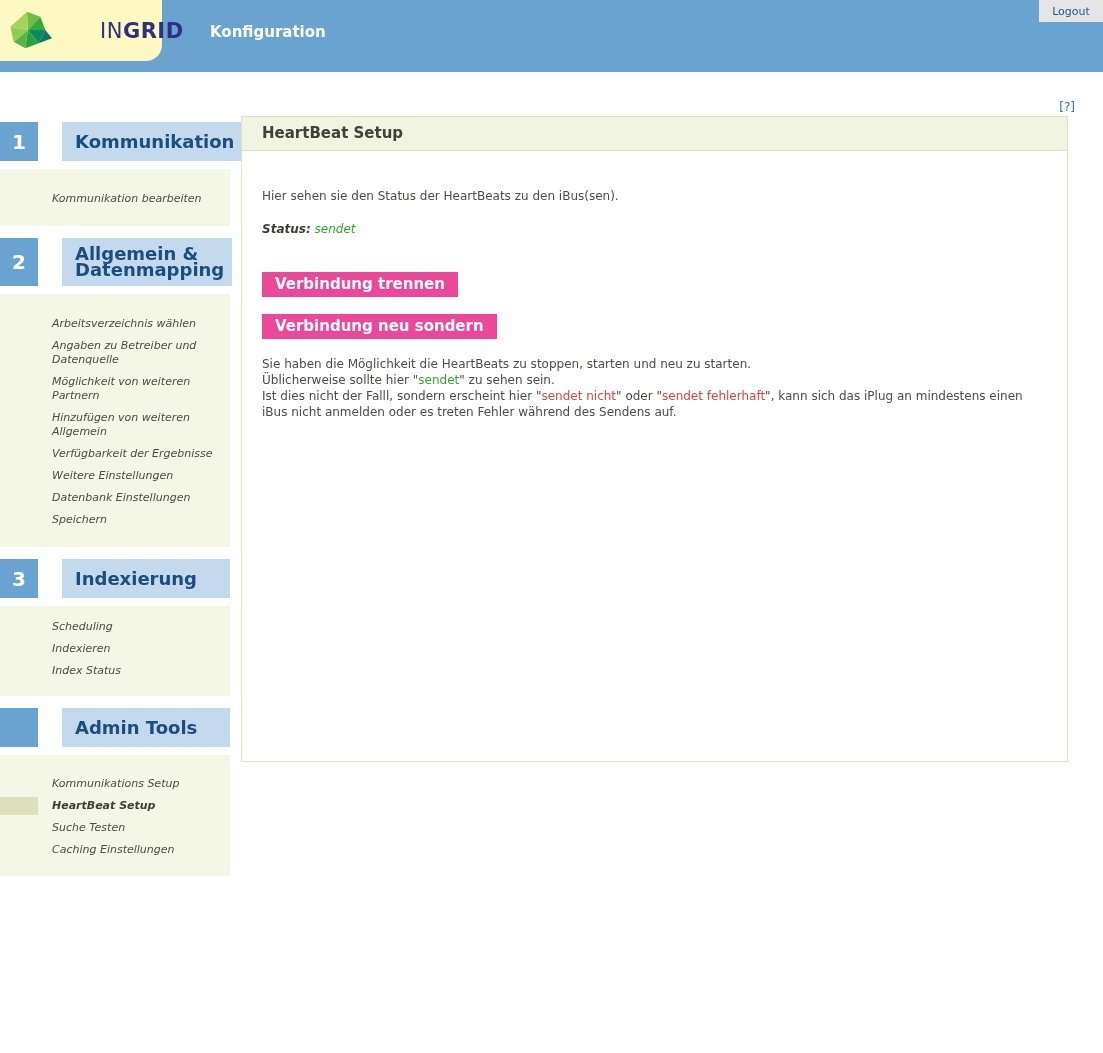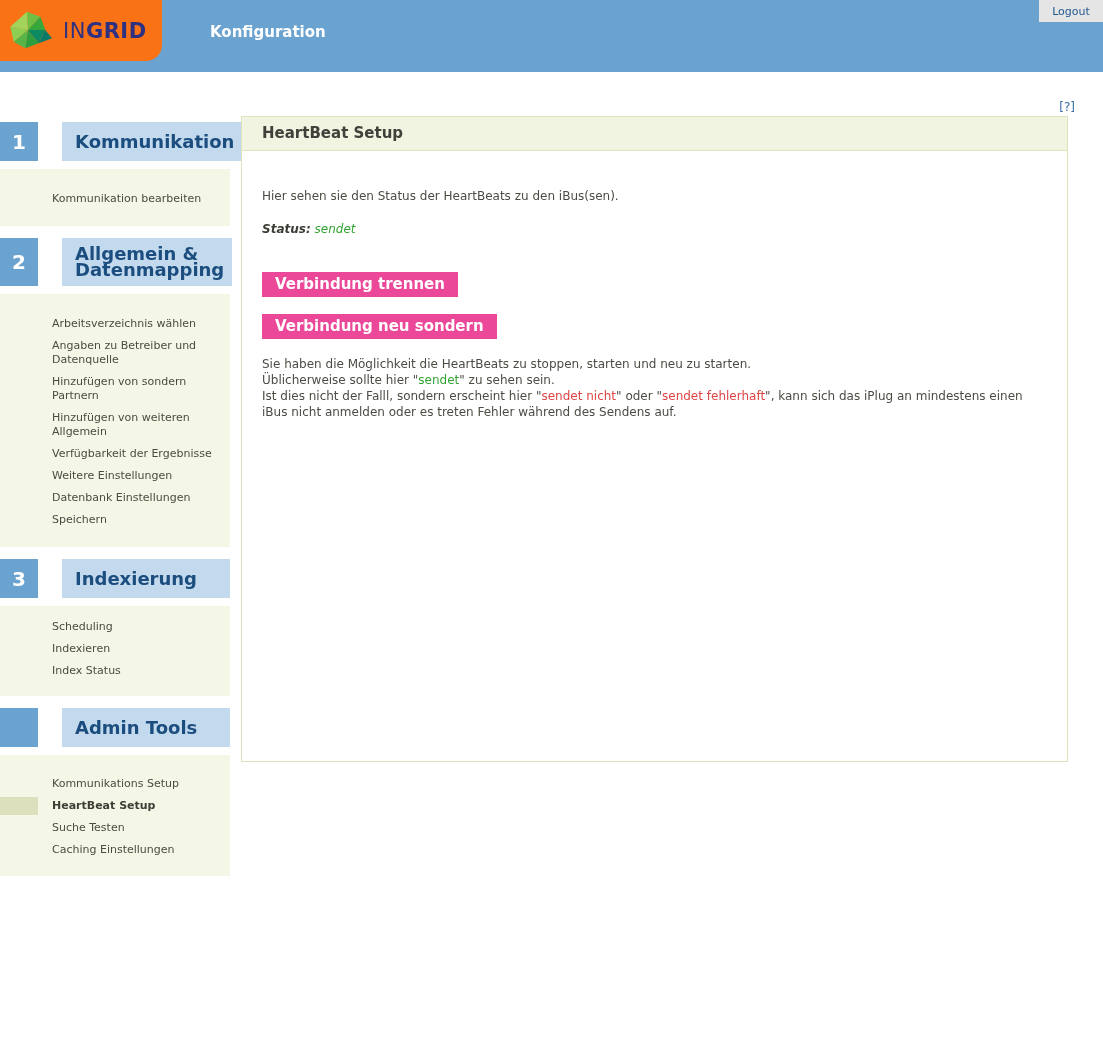--- a/index.html
+++ b/index.html
@@ -2,22 +2,22 @@
 <html><head>
 <meta charset="utf-8">
 <style>
   * { margin: 0; padding: 0; box-sizing: border-box; }
   html, body { width: 1103px; height: 1053px; background: #ffffff;
     font-family: "DejaVu Sans", "Liberation Sans", sans-serif; }
 
   
   .header { position: relative; height: 72px; background: #6ba3d0; }
   .logo-box { position: absolute; left: 0; top: 0; width: 162px; height: 61px;
-    background: #f97316; border-bottom-right-radius: 16px;
-    display: flex; align-items: center; }
+    background: #fef9c3; border-bottom-right-radius: 16px;
+    display: flex; align-items: center; gap: 37px; }
   .logo-gem { margin: 2px 6px 0 7px; }
   .logo-text { font-size: 21px; color: #2e3181; letter-spacing: 0.5px; }
   .logo-text .thin { font-weight: 500; }
   .logo-text .bold { font-weight: 800; }
   .app-title { position: absolute; left: 210px; top: 23px;
     color: #ffffff; font-weight: bold; font-size: 15px; }
   .logout-box { position: absolute; right: 0; top: 0; width: 64px; height: 22px;
     background: #e5e5e5; display: flex; align-items: center; justify-content: center;
     font-size: 11px; color: #23588f; cursor: pointer; }
 
@@ -34,21 +34,21 @@
   .section-header { display: flex; min-height: 39px; cursor: pointer; }
   .section-header.tall { min-height: 48px; }
   .section-header + .section-header, .links-box + .section-header { margin-top: 12px; }
   .num-cell { width: 38px; flex: 0 0 38px; background: #6ba3d0; color: #ffffff;
     font-weight: bold; font-size: 20px; display: flex; align-items: center;
     justify-content: center; }
   .title-cell { flex: 1; background: #c3daee; color: #1b4d7e; font-weight: bold;
     font-size: 18px; display: flex; align-items: center; padding: 4px 8px 4px 13px;
     line-height: 16px; margin-left: 24px; }
   .links-box { background: #f4f6e6; margin-top: 8px; list-style: none;
-    padding: 23px 0 20px 0; }
+    padding: 23px 0 20px 0; font-style: italic; }
   .links-box li { position: relative; padding-left: 52px; padding-right: 8px;
     font-size: 11px; line-height: 14px; color: #4c4b42; margin-bottom: 8px;
     cursor: pointer; max-width: 230px; }
   .links-box li:last-child { margin-bottom: 0; }
   .links-box.pad3 { padding: 14px 0 18px 0; }
   .links-box.pad4 { padding: 22px 0 19px 0; }
   .links-box li.active { font-weight: bold; color: #3f3e36; }
   .links-box li.active::before { content: ""; position: absolute; left: 0; top: -2px;
     width: 38px; height: 18px; background: #dde0bc; }
 
@@ -109,21 +109,21 @@
       <li>Kommunikation bearbeiten</li>
     </ul>
 
     <div class="section-header tall">
       <div class="num-cell">2</div>
       <div class="title-cell">Allgemein &amp; Datenmapping</div>
     </div>
     <ul class="links-box">
       <li>Arbeitsverzeichnis wählen</li>
       <li>Angaben zu Betreiber und Datenquelle</li>
-      <li>Hinzufügen von sondern Partnern</li>
+      <li>Möglichkeit von weiteren Partnern</li>
       <li>Hinzufügen von weiteren Allgemein</li>
       <li>Verfügbarkeit der Ergebnisse</li>
       <li>Weitere Einstellungen</li>
       <li>Datenbank Einstellungen</li>
       <li>Speichern</li>
     </ul>
 
     <div class="section-header">
       <div class="num-cell">3</div>
       <div class="title-cell">Indexierung</div>

